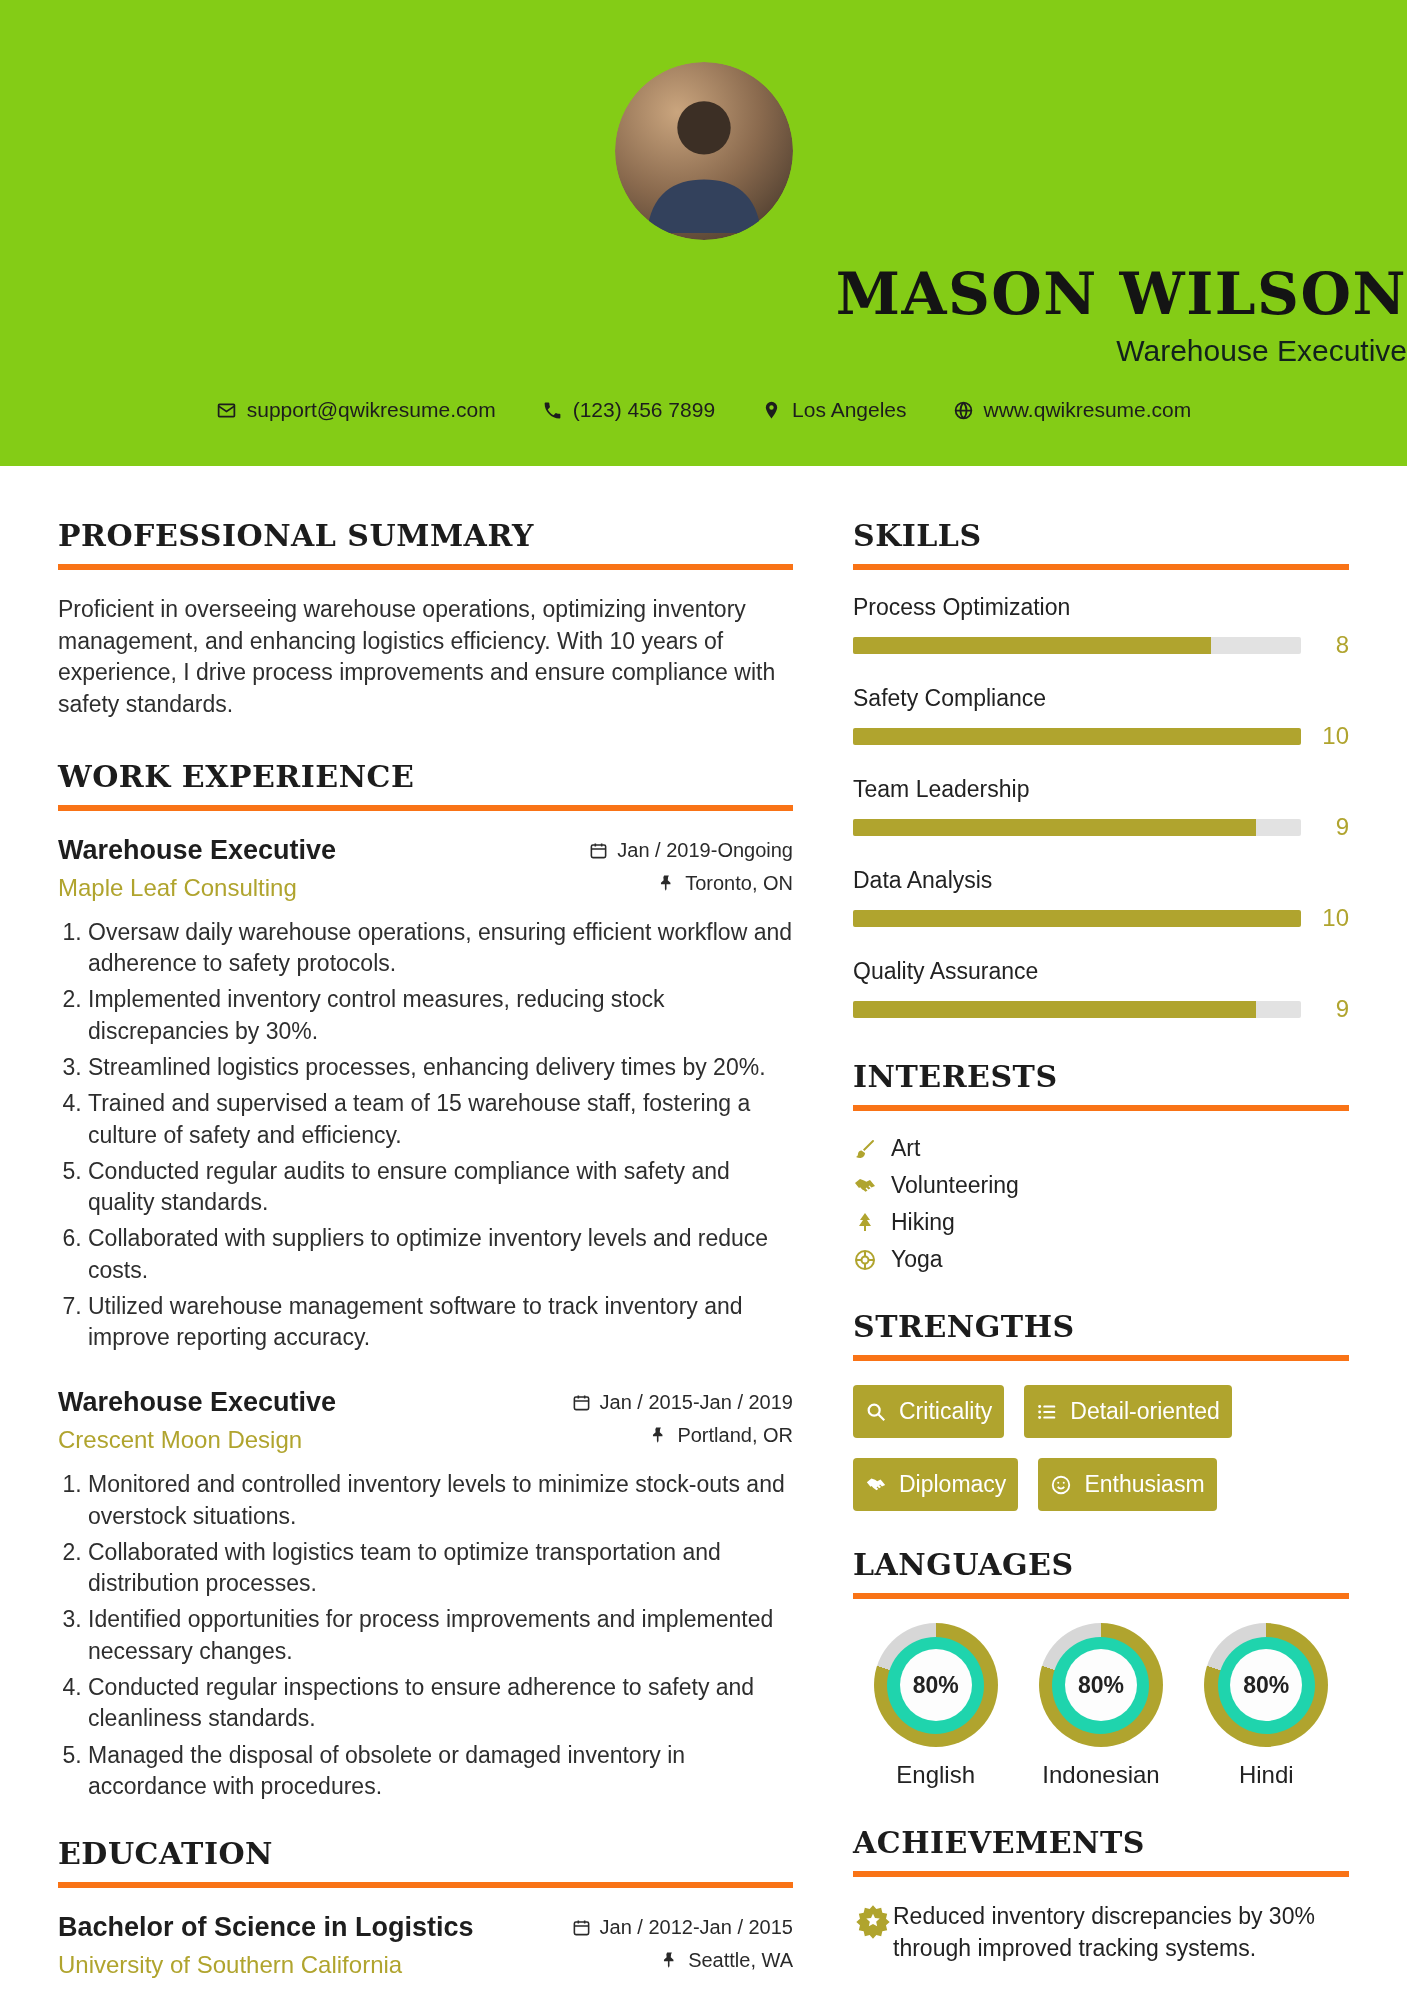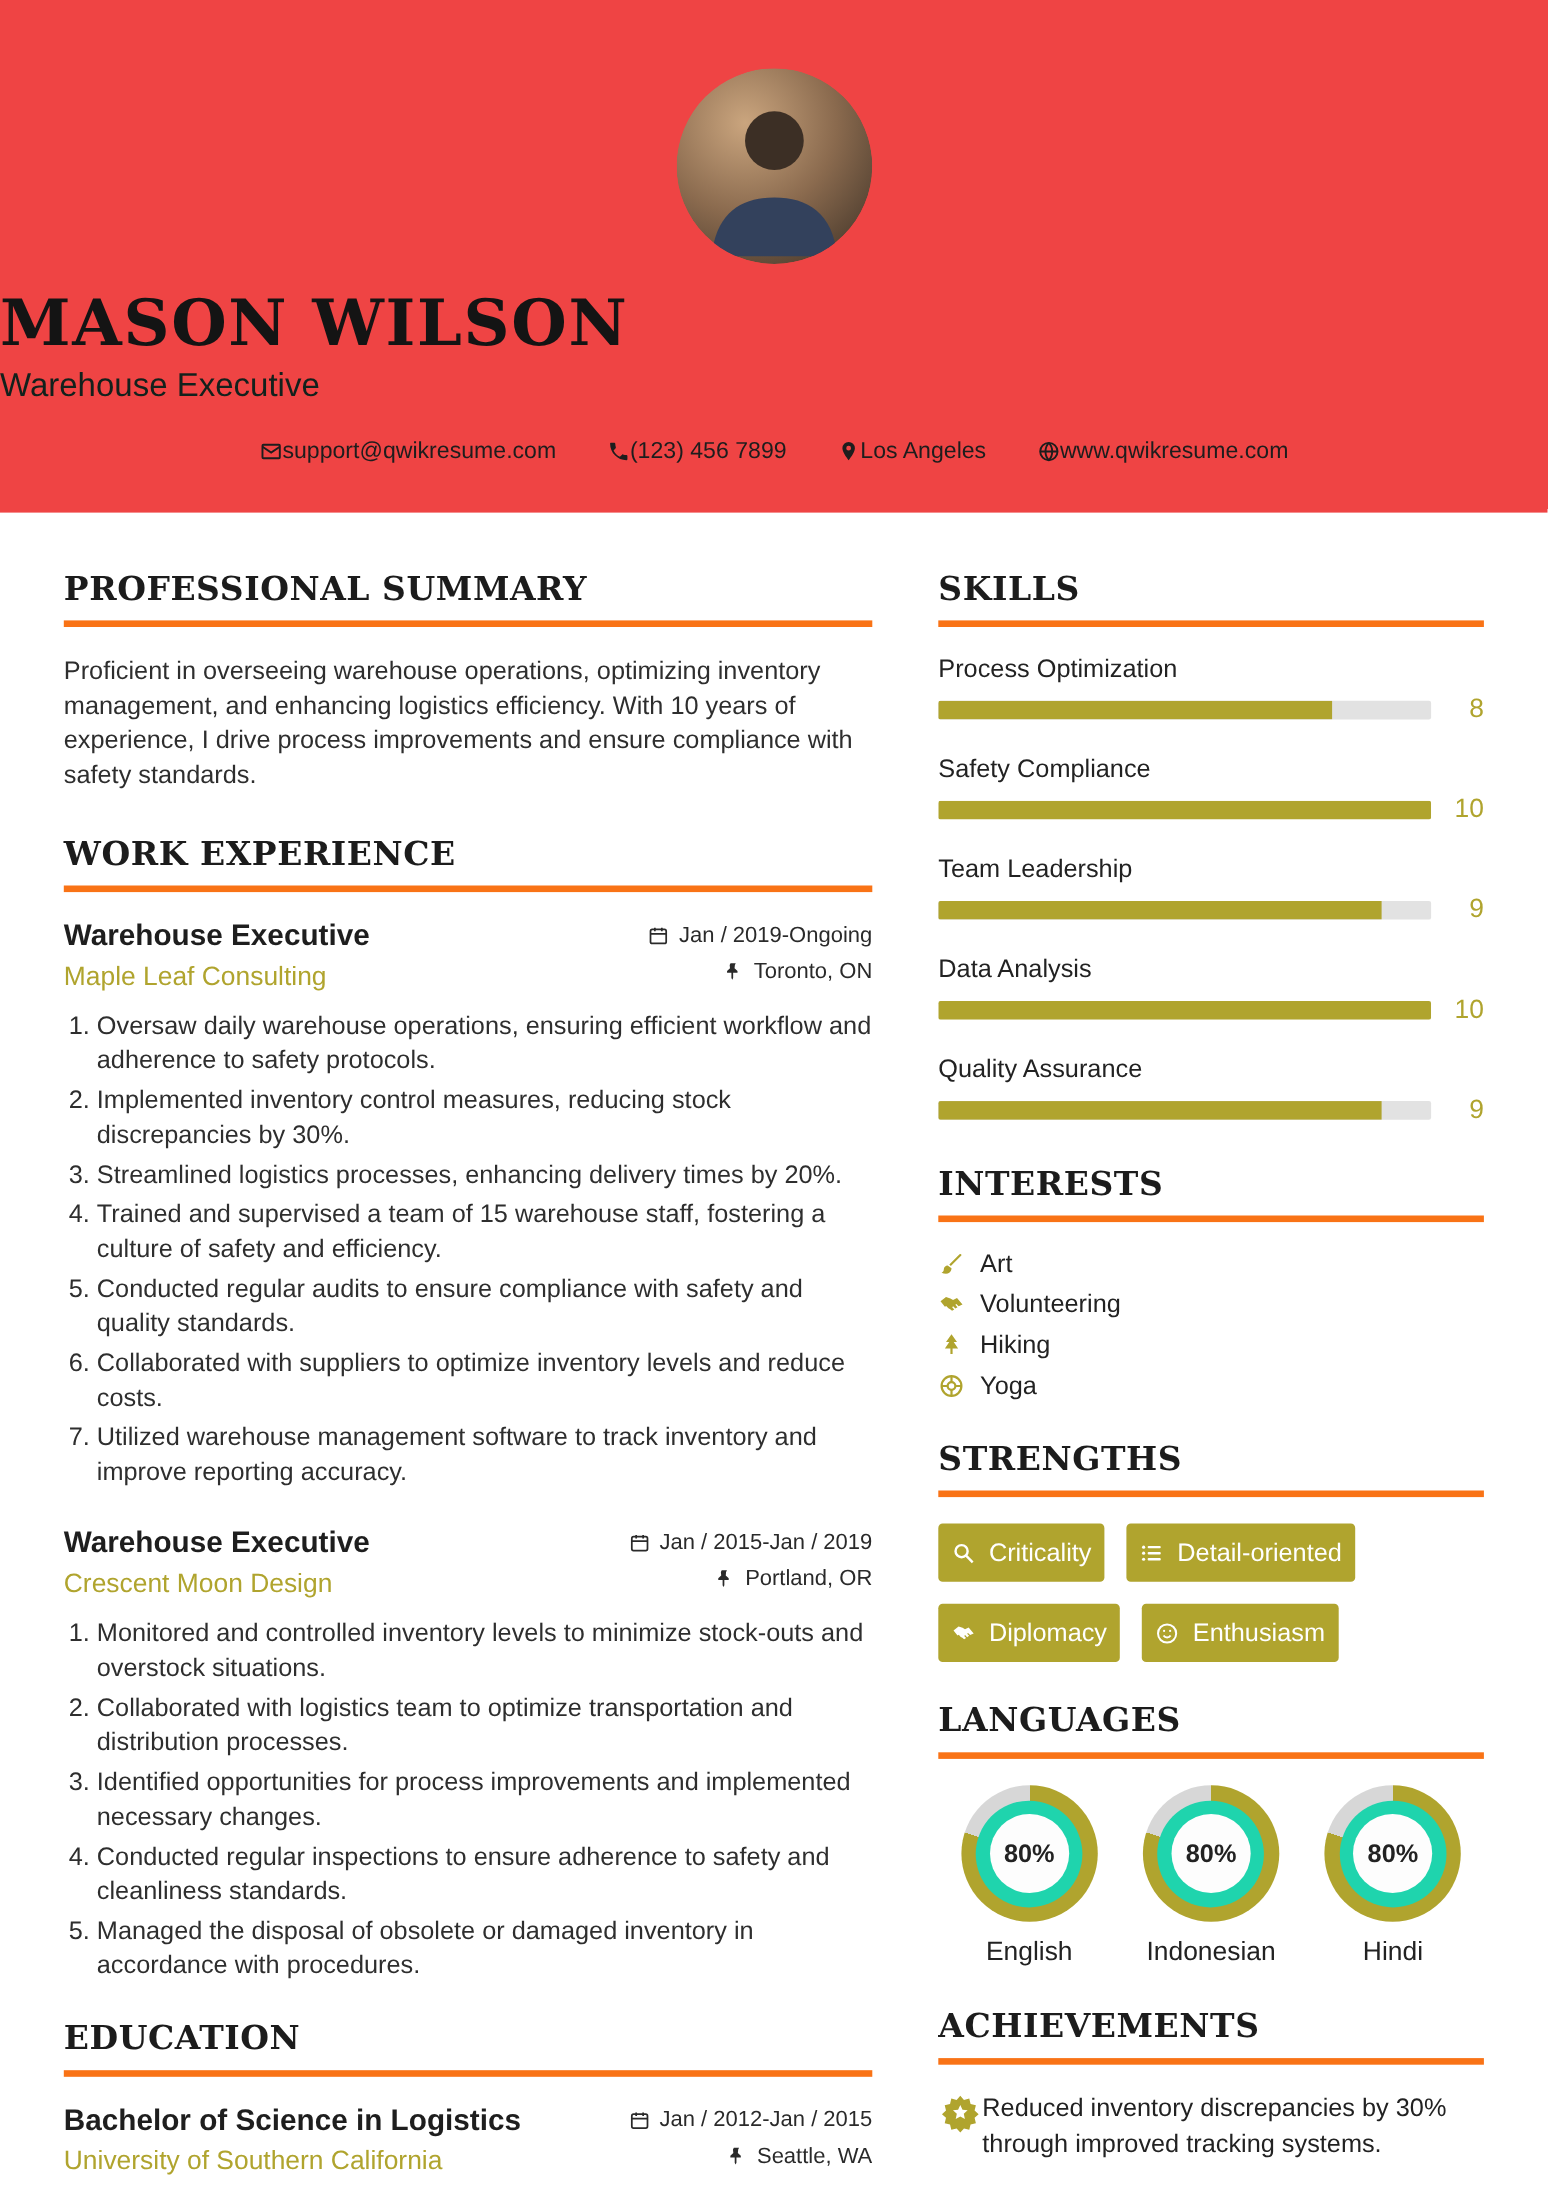--- a/index.html
+++ b/index.html
@@ -5,31 +5,31 @@
   * { box-sizing: border-box; }
   html,body { margin:0; padding:0; }
   body {
     width:1407px; height:1990px;
     font-family:"Liberation Sans","DejaVu Sans",sans-serif;
     color:#2e2e2e; background:#ffffff;
   }
   .page { width:100%; height:100%; display:flex; flex-direction:column; overflow:hidden; }
 
   
-  .hero { background:#ef4444; text-align:left; padding:62px 0 44px; }
+  .hero { background:#84cc16; text-align:right; padding:62px 0 44px; }
   .photo { width:178px; height:178px; border-radius:50%; margin:0 auto; overflow:hidden; }
   .photo svg { width:100%; height:100%; display:block; }
   .name {
     font-family:"DejaVu Serif","Liberation Serif",serif;
     font-size:58px; font-weight:700; letter-spacing:1.5px;
     color:#141414; margin:20px 0 6px;
   }
   .role { font-size:30px; color:#12211c; margin-bottom:30px; }
   .contact-row { display:flex; justify-content:center; align-items:center; gap:46px; font-size:21px; color:#1d1d1d; }
-  .contact-item { display:flex; align-items:center; }
+  .contact-item { display:flex; align-items:center; gap:10px; }
   .ic { width:21px; height:21px; flex:none; display:inline-block; }
 
   
   main { display:grid; grid-template-columns:735px 1fr; column-gap:60px; padding:52px 58px 0; }
   h2.sec {
     font-family:"DejaVu Serif","Liberation Serif",serif;
     font-size:30px; font-weight:700; color:#1c1c1c; letter-spacing:.5px;
     margin:0 0 24px; padding-bottom:11px; border-bottom:6px solid #f97316;
   }
   .summary-text { font-size:23px; line-height:1.38; margin:0 0 38px; }

